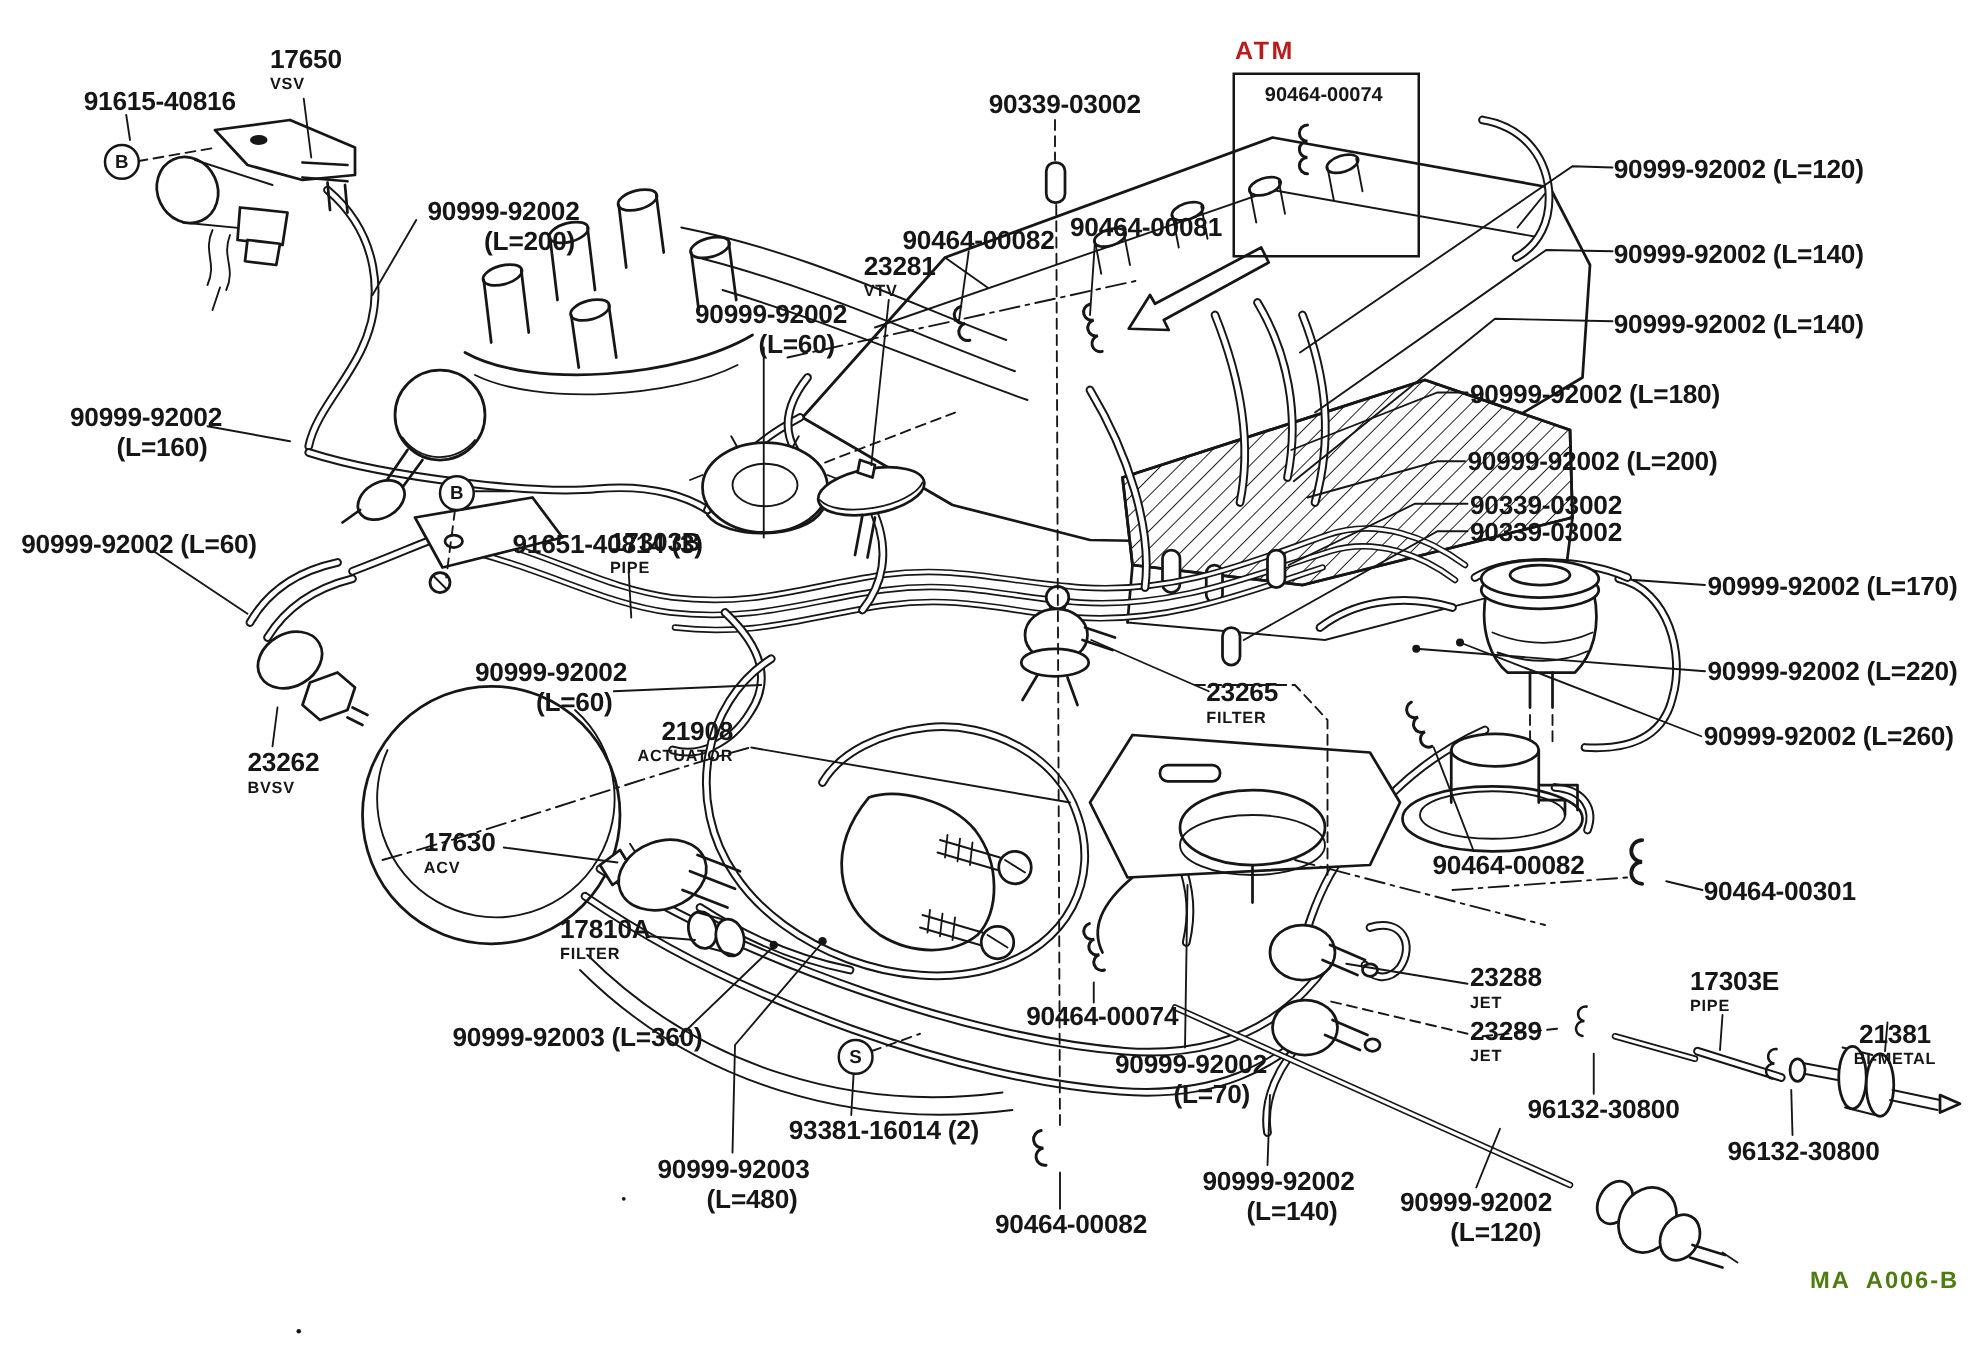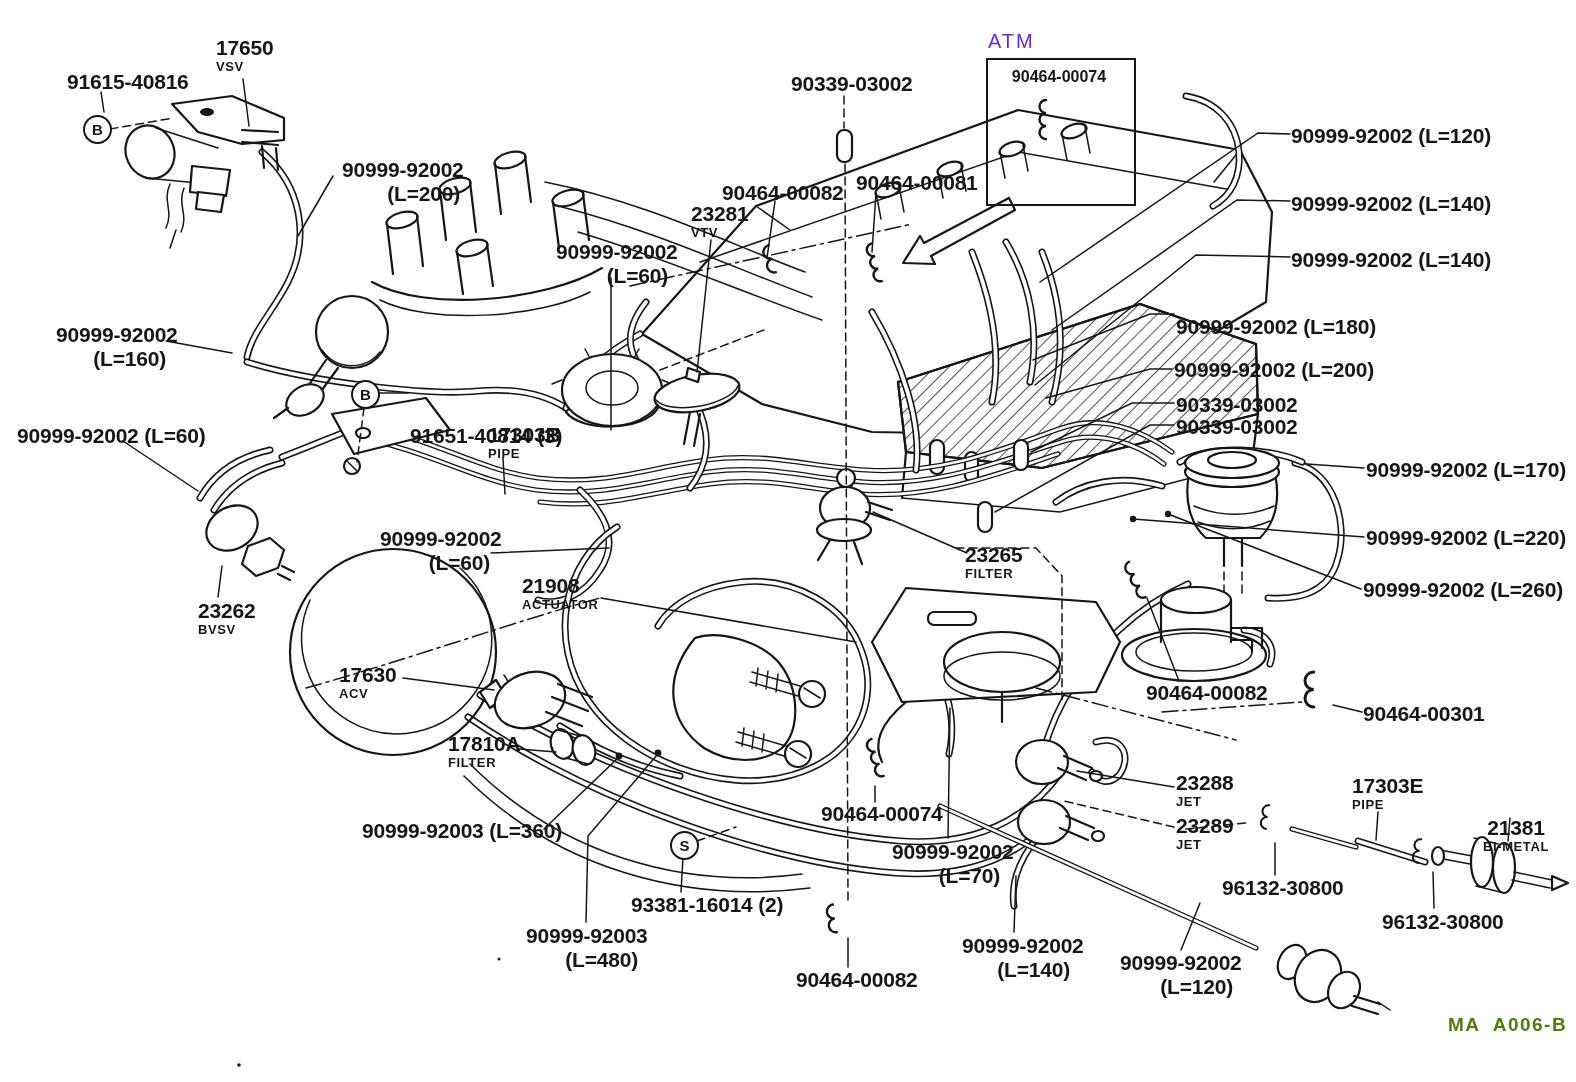--- a/index.html
+++ b/index.html
@@ -16,21 +16,21 @@
   .pi{stroke:#ffffff;stroke-width:2.6;fill:none;stroke-linecap:round}
   .dash{stroke-dasharray:8 5}
   .chain{stroke-dasharray:16 5 3 5}
   .clamp{stroke:#161616;stroke-width:2.4;fill:none;stroke-linecap:round}
   .lbl{position:absolute;color:#161616;z-index:3;}
   .pn{display:block;font-weight:700;font-size:21px;line-height:1.13;letter-spacing:-0.2px;white-space:nowrap}
   .desc{display:block;font-weight:700;font-size:13px;line-height:1.05;letter-spacing:0.6px;white-space:nowrap}
   .ta-r{text-align:right}
   .sym{position:absolute;z-index:3;width:25px;height:25px;border:2.6px solid #161616;border-radius:50%;display:flex;align-items:center;justify-content:center;font-weight:700;font-size:15px;color:#161616;background:#fff;}
   .atm-box{position:absolute;z-index:2;border:2.6px solid #161616;background:transparent;}
-  .atm-title{position:absolute;z-index:3;color:#6d28d9;font-weight:400;font-size:20px;letter-spacing:2px;}
+  .atm-title{position:absolute;z-index:3;color:#b91c1c;font-weight:700;font-size:20px;letter-spacing:2px;}
   .atm-part{position:absolute;z-index:3;color:#161616;font-weight:600;font-size:16px;text-align:center;}
   .footer{position:absolute;z-index:3;color:#4d7c0f;font-weight:700;font-size:19px;letter-spacing:1.5px;white-space:pre;}
 </style>
 </head>
 <body>
 
 <div id="stage">
 
 <svg id="art" width="1576" height="1082" viewBox="0 0 1576 1082">
   <defs>
@@ -438,21 +438,21 @@
     </div>
 <div class="lbl" style="left:1291px;top:124px;">
       <span class="pn">90999-92002 (L=120)</span>
     </div>
 <div class="lbl" style="left:1291px;top:192px;">
       <span class="pn">90999-92002 (L=140)</span>
     </div>
 <div class="lbl" style="left:1291px;top:248px;">
       <span class="pn">90999-92002 (L=140)</span>
     </div>
-<div class="lbl" style="left:1176px;top:315px;">
+<div class="lbl" style="left:1176px;top:304px;">
       <span class="pn">90999-92002 (L=180)</span>
     </div>
 <div class="lbl" style="left:1174px;top:358px;">
       <span class="pn">90999-92002 (L=200)</span>
     </div>
 <div class="lbl" style="left:1176px;top:393px;">
       <span class="pn">90339-03002</span>
     </div>
 <div class="lbl" style="left:1176px;top:415px;">
       <span class="pn">90339-03002</span>
@@ -481,21 +481,21 @@
       <span class="desc">PIPE</span>
     </div>
 <div class="lbl ta-r" style="left:380px;top:527px;width:110px;">
       <span class="pn">90999-92002</span>
       <span class="pn">(L=60)</span>
     </div>
 <div class="lbl" style="left:198px;top:599px;">
       <span class="pn">23262</span>
       <span class="desc">BVSV</span>
     </div>
-<div class="lbl" style="left:522px;top:574px;">
+<div class="lbl" style="left:510px;top:574px;text-align:right;">
       <span class="pn">21908</span>
       <span class="desc">ACTUATOR</span>
     </div>
 <div class="lbl" style="left:965px;top:543px;">
       <span class="pn">23265</span>
       <span class="desc">FILTER</span>
     </div>
 <div class="lbl" style="left:339px;top:663px;">
       <span class="pn">17630</span>
       <span class="desc">ACV</span>

